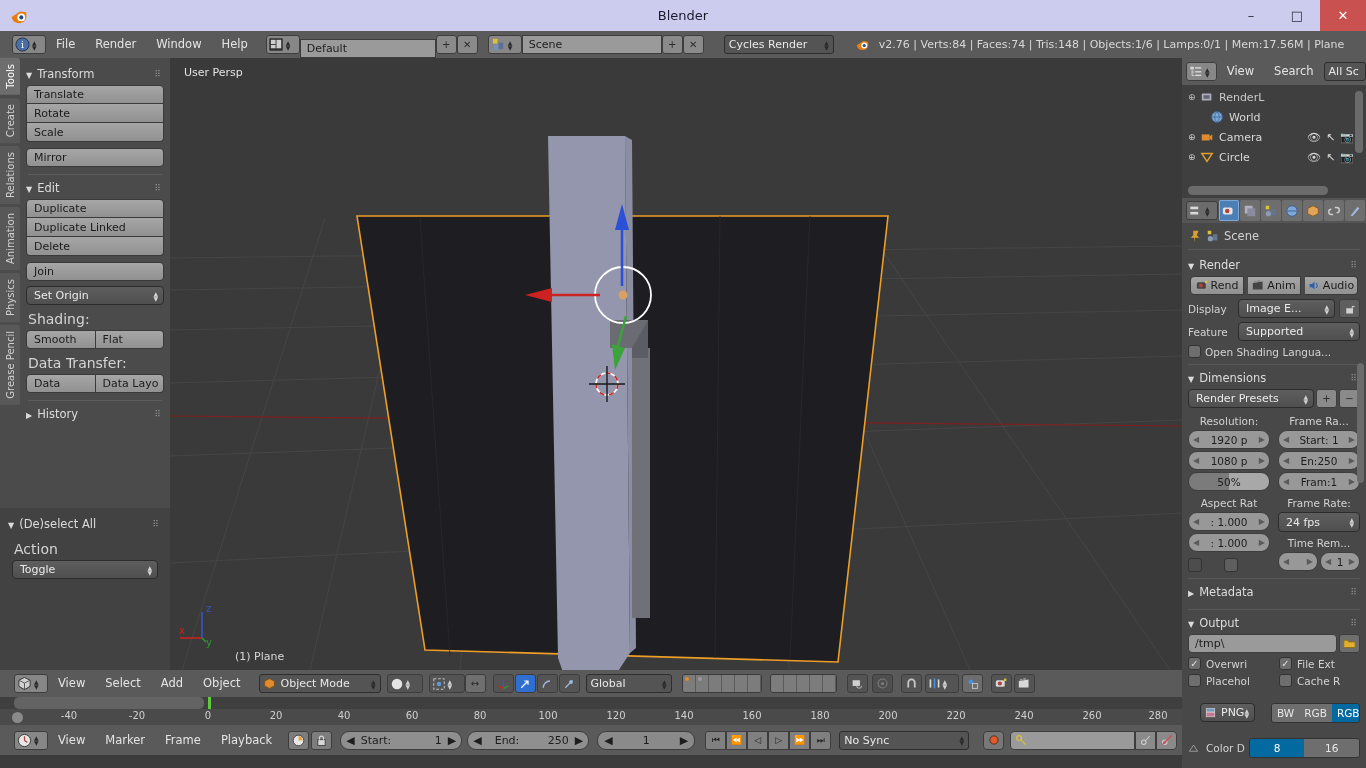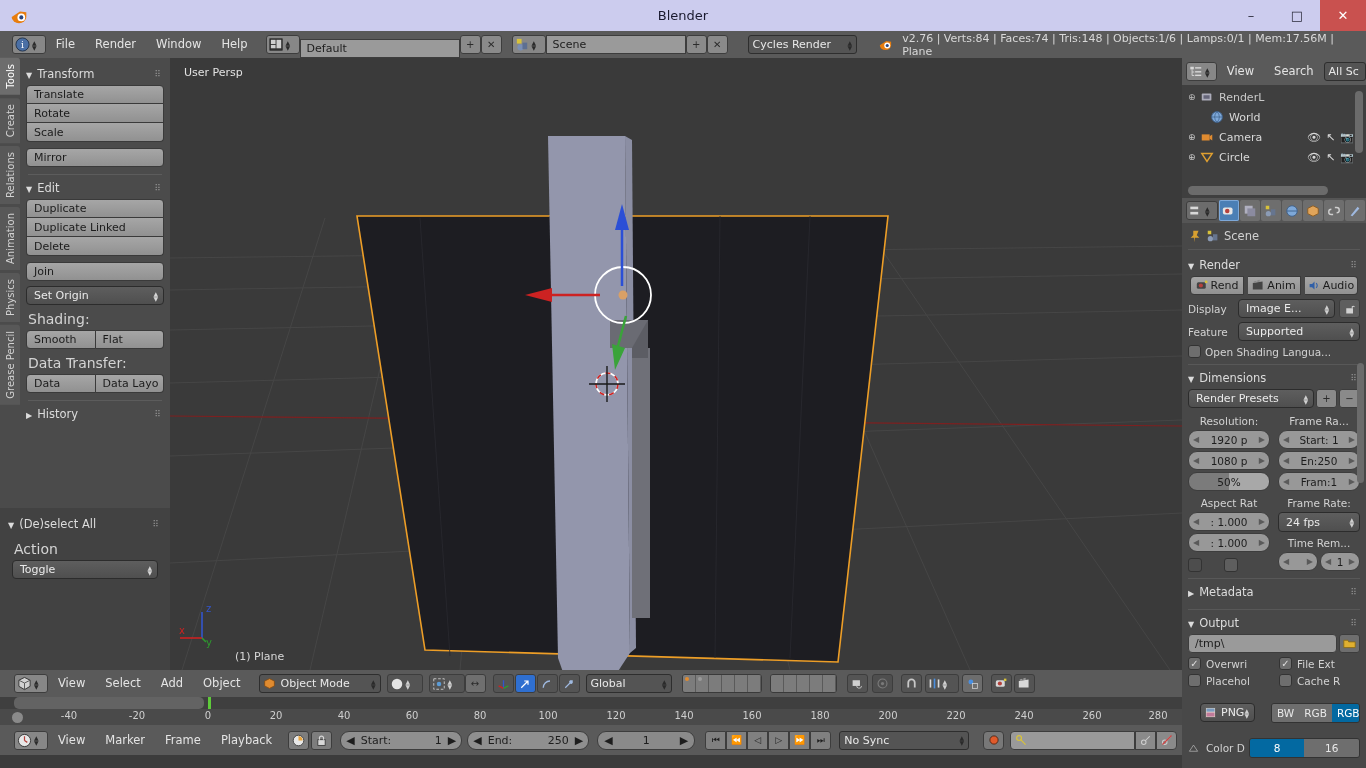--- a/index.html
+++ b/index.html
@@ -210,21 +210,21 @@
           <rect x="1" y="2" width="13" height="12" fill="#3a3a3a" stroke="#222"></rect>
           <rect x="2" y="3" width="5" height="4.5" fill="#cfcfcf"></rect>
           <rect x="8" y="3" width="5" height="9" fill="#cfcfcf"></rect>
           <rect x="2" y="8.5" width="5" height="3.5" fill="#cfcfcf"></rect>
         </svg>
         <div class="spin">
             <span>▲</span>
             <span>▼</span>
           </div>
       </div>
-      <div class="field" style="width:160px;border-radius:0;margin-top:8px;">Default</div>
+      <div class="field" style="width:136px;border-radius:0;margin-top:8px;">Default</div>
       <div class="icon-btn">+</div>
       <div class="icon-btn">✕</div>
     </div>
 
     <div style="display:flex;align-items:center;margin-left:10px;">
       <div class="editor-btn" style="width:34px;">
         <svg width="15" height="15" viewBox="0 0 16 16">
           <rect x="2" y="2" width="5" height="5" fill="#d8c23a"></rect>
           <circle cx="6" cy="11" r="3.4" fill="#7a8fb5"></circle>
           <rect x="8" y="6" width="5" height="7" fill="#5d6f92"></rect>
@@ -610,21 +610,21 @@
     </div>
 
     <div class="tfield" style="width:122px;margin-left:8px;">
       <span class="ar">◀</span>
       <span style="margin-right:auto;margin-left:6px;">Start:</span>
       <span>1</span>
       <span class="ar" style="margin-left:6px;">▶</span>
     </div>
     <div class="tfield" style="width:122px;margin-left:5px;">
       <span class="ar">◀</span>
-      <span style="margin-right:auto;margin-left:6px;">End:</span>
+      <span style="margin-right:auto;margin-left:13px;">End:</span>
       <span>250</span>
       <span class="ar" style="margin-left:6px;">▶</span>
     </div>
     <div class="tfield" style="width:98px;margin-left:8px;background:#8a8a8a;justify-content:center;position:relative;">
       <span class="ar" style="position:absolute;left:6px;">◀</span>
       <span>1</span>
       <span class="ar" style="position:absolute;right:6px;">▶</span>
     </div>
 
     <div style="display:flex;margin-left:10px;">

